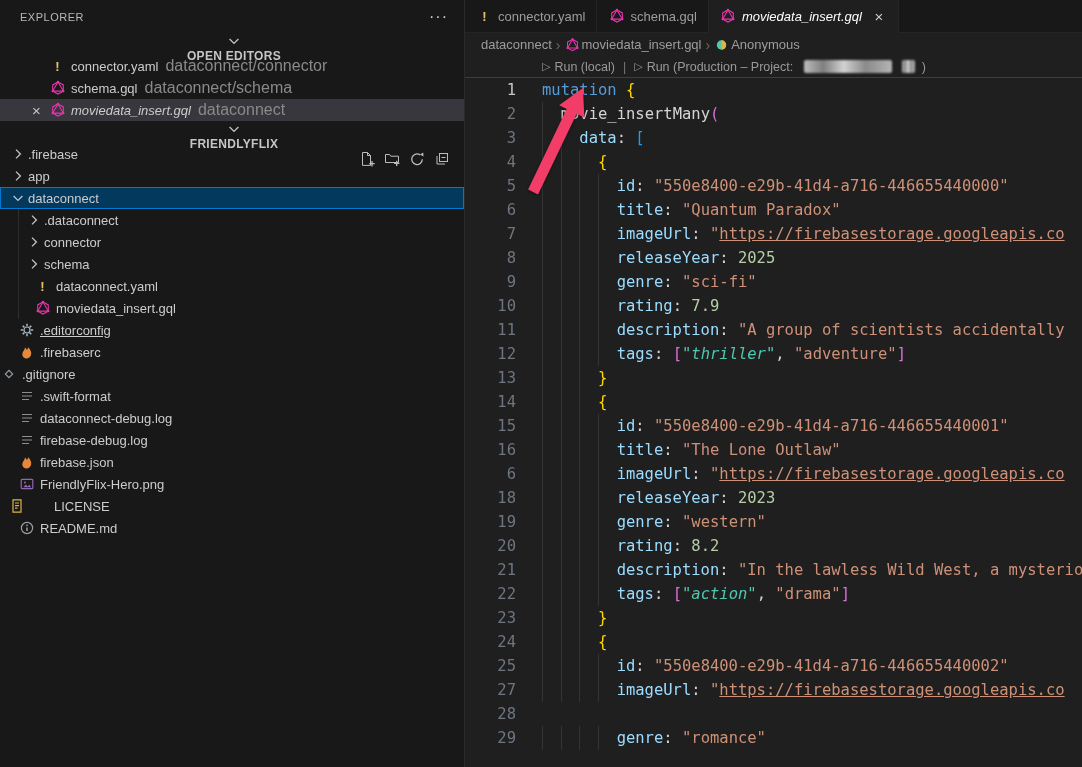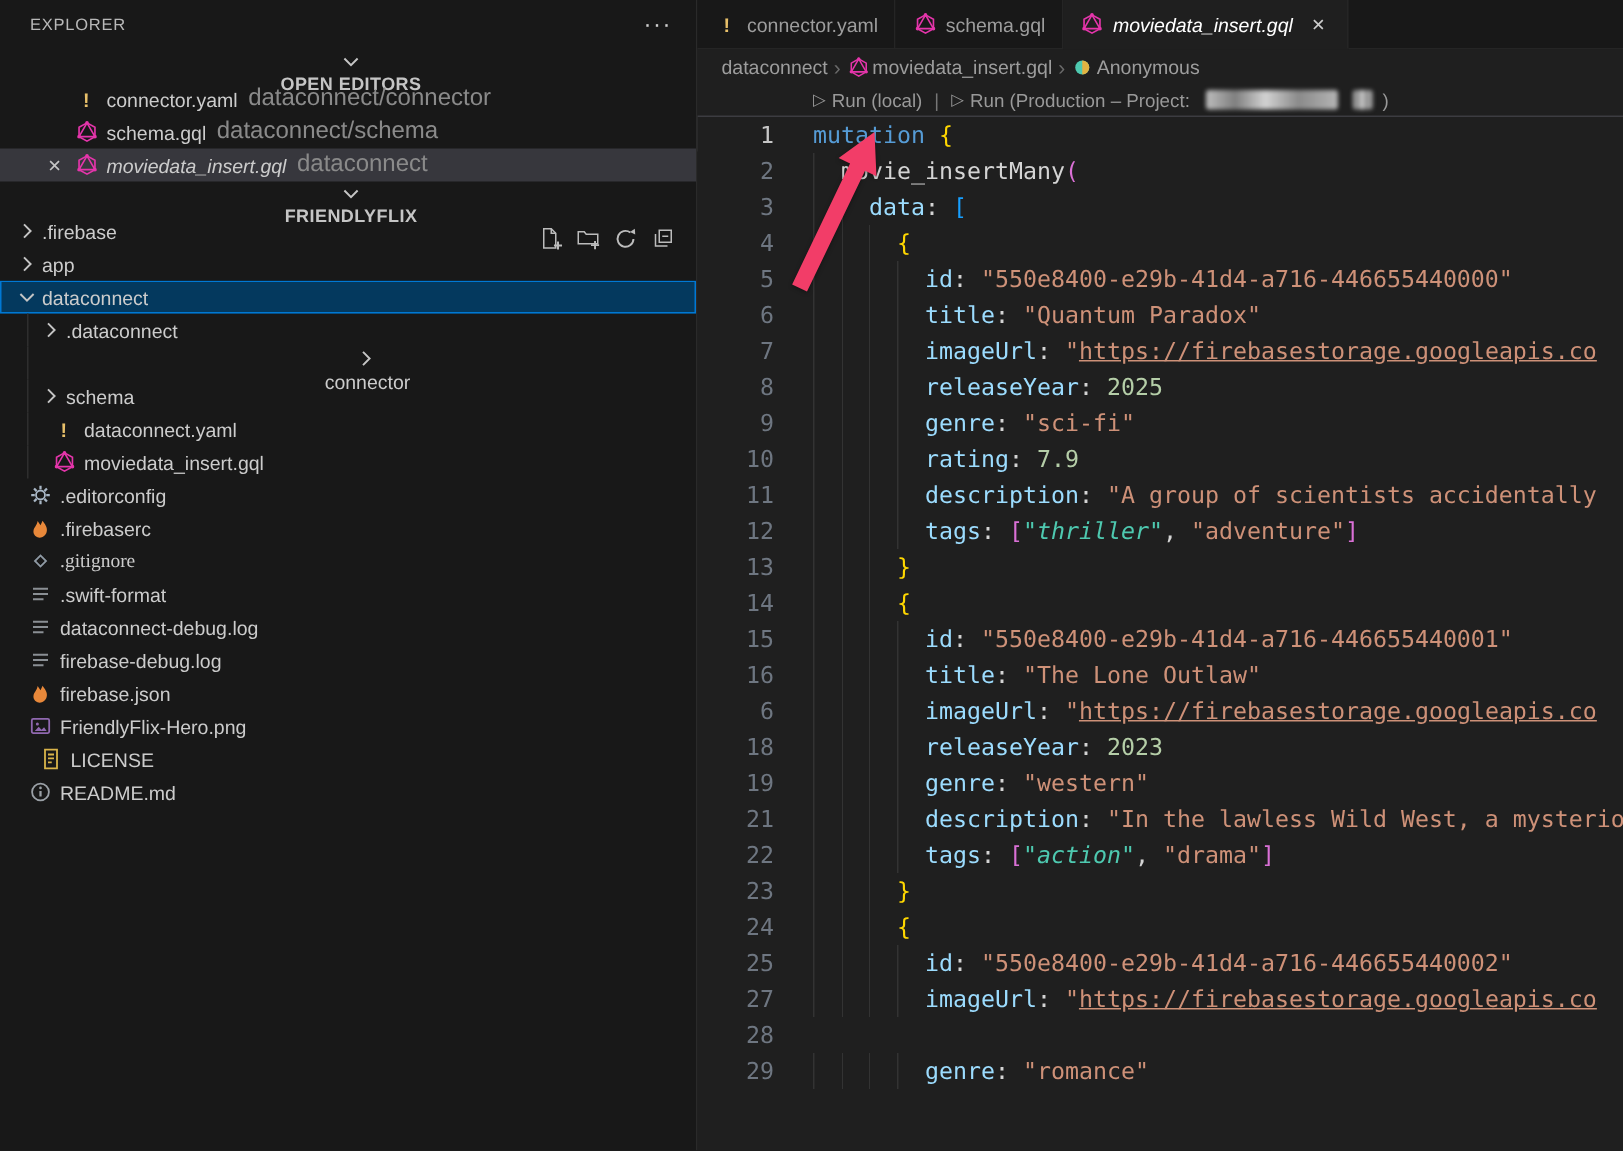--- a/index.html
+++ b/index.html
@@ -217,21 +217,21 @@
           <span class="tree-name">dataconnect</span>
         </div>
         <div class="tree-row lvl1" style="padding-left: 26px;">
           <span class="chev">
             <svg width="16" height="16" viewBox="0 0 16 16" aria-hidden="true">
               <path fill="none" stroke="#c5c5c5" stroke-width="1.3" d="M6 3.6L10.4 8 6 12.4"></path>
             </svg>
           </span>
           <span class="tree-name">.dataconnect</span>
         </div>
-        <div class="tree-row lvl1" style="padding-left: 26px; flex-direction: column;">
+        <div class="tree-row lvl1" style="padding-left: 26px;">
           <span class="chev">
             <svg width="16" height="16" viewBox="0 0 16 16" aria-hidden="true">
               <path fill="none" stroke="#c5c5c5" stroke-width="1.3" d="M6 3.6L10.4 8 6 12.4"></path>
             </svg>
           </span>
           <span class="tree-name">connector</span>
         </div>
         <div class="tree-row lvl1" style="padding-left: 26px;">
           <span class="chev">
             <svg width="16" height="16" viewBox="0 0 16 16" aria-hidden="true">
@@ -251,38 +251,38 @@
             <svg width="16" height="16" viewBox="0 0 16 16" aria-hidden="true">
               <path fill="none" stroke="#e535ab" stroke-width="1.1" d="M8 1.9l5.3 3v6.2l-5.3 3-5.3-3V4.9z"></path>
               <path fill="none" stroke="#e535ab" stroke-width="1.1" d="M8 1.9l5.3 9.2H2.7z"></path>
               <circle cx="8" cy="1.9" r="1.2" fill="#e535ab"></circle>
               <circle cx="13.3" cy="11.1" r="1.2" fill="#e535ab"></circle>
               <circle cx="2.7" cy="11.1" r="1.2" fill="#e535ab"></circle>
             </svg>
           </span>
           <span class="tree-name">moviedata_insert.gql</span>
         </div>
-        <div class="tree-row lvl0" style="padding-left: 18px;">
+        <div class="tree-row lvl0" style="padding-left: 18px; text-decoration: underline;">
           <span class="fi">
             <svg width="16" height="16" viewBox="0 0 16 16" aria-hidden="true">
               <circle cx="8" cy="8" r="3" fill="none" stroke="#a9b7c6" stroke-width="1.2"></circle>
               <path stroke="#a9b7c6" stroke-width="1.5" d="M8 1.8v2.4M8 11.8v2.4M1.8 8h2.4M11.8 8h2.4M3.7 3.7l1.7 1.7M10.6 10.6l1.7 1.7M12.3 3.7l-1.7 1.7M5.4 10.6l-1.7 1.7"></path>
             </svg>
           </span>
           <span class="tree-name">.editorconfig</span>
         </div>
         <div class="tree-row lvl0" style="padding-left: 18px;">
           <span class="fi">
             <svg width="16" height="16" viewBox="0 0 16 16" aria-hidden="true">
               <path fill="#e8883a" d="M6 14.2c-2.6-1.1-3.3-3.7-2.2-6 .8-1.6 2-2.8 2.3-4.9l1.9 2.8 1.4-2.9c1.7 2.5 3.5 4.7 2.7 7.5-.7 2.7-3.6 4.5-6.1 3.5z"></path>
             </svg>
           </span>
           <span class="tree-name">.firebaserc</span>
         </div>
-        <div class="tree-row lvl0" style="padding-left: 18px; font-family: Liberation Serif, serif;">
+        <div class="tree-row lvl0" style="">
           <span class="fi">
             <svg width="16" height="16" viewBox="0 0 16 16" aria-hidden="true">
               <rect x="5.4" y="5.4" width="5.2" height="5.2" fill="none" stroke="#8f9aa5" stroke-width="1.2" transform="rotate(45 8 8)"></rect>
             </svg>
           </span>
           <span class="tree-name">.gitignore</span>
         </div>
         <div class="tree-row lvl0" style="padding-left: 18px;">
           <span class="fi">
             <svg width="16" height="16" viewBox="0 0 16 16" aria-hidden="true">
@@ -318,21 +318,21 @@
         <div class="tree-row lvl0" style="padding-left: 18px;">
           <span class="fi">
             <svg width="16" height="16" viewBox="0 0 16 16" aria-hidden="true">
               <rect x="2.2" y="3.3" width="11.6" height="9.4" rx="1" fill="none" stroke="#9068b0" stroke-width="1.2"></rect>
               <circle cx="5.9" cy="6.6" r="1" fill="#9068b0"></circle>
               <path fill="#9068b0" d="M4.2 11.3l2.6-2.8 1.9 2 1.7-1.7 1.7 2.5z"></path>
             </svg>
           </span>
           <span class="tree-name">FriendlyFlix-Hero.png</span>
         </div>
-        <div class="tree-row lvl0" style="padding-left: 25px;">
+        <div class="tree-row lvl0" style="padding-left: 8px; gap: 24px;">
           <span class="fi">
             <svg width="16" height="16" viewBox="0 0 16 16" aria-hidden="true">
               <path fill="none" stroke="#d9b44a" stroke-width="1.2" d="M4 1.8h8v12.4H4z"></path>
               <path fill="none" stroke="#d9b44a" stroke-width="1.2" d="M6 5h4M6 7.6h4M6 10.2h2.5"></path>
             </svg>
           </span>
           <span class="tree-name">LICENSE</span>
         </div>
         <div class="tree-row lvl0" style="padding-left: 18px;">
           <span class="fi">
@@ -427,20 +427,21 @@
         <div class="cl"><span class="gut">10</span><span class="txt"><span class="g"></span><span class="g"></span><span class="g"></span><span class="g"></span><span class="tk-pr">rating</span><span class="tk-pl">: </span><span class="tk-nu">7.9</span></span></div>
         <div class="cl"><span class="gut">11</span><span class="txt"><span class="g"></span><span class="g"></span><span class="g"></span><span class="g"></span><span class="tk-pr">description</span><span class="tk-pl">: </span><span class="tk-st">"A group of scientists accidentally</span></span></div>
         <div class="cl"><span class="gut">12</span><span class="txt"><span class="g"></span><span class="g"></span><span class="g"></span><span class="g"></span><span class="tk-pr">tags</span><span class="tk-pl">: </span><span class="tk-b2">[</span><span class="tk-tg">"thriller"</span><span class="tk-pl">, </span><span class="tk-st">"adventure"</span><span class="tk-b2">]</span></span></div>
         <div class="cl"><span class="gut">13</span><span class="txt"><span class="g"></span><span class="g"></span><span class="g"></span><span class="tk-b1">}</span></span></div>
         <div class="cl"><span class="gut">14</span><span class="txt"><span class="g"></span><span class="g"></span><span class="g"></span><span class="tk-b1">{</span></span></div>
         <div class="cl"><span class="gut">15</span><span class="txt"><span class="g"></span><span class="g"></span><span class="g"></span><span class="g"></span><span class="tk-pr">id</span><span class="tk-pl">: </span><span class="tk-st">"550e8400-e29b-41d4-a716-446655440001"</span></span></div>
         <div class="cl"><span class="gut">16</span><span class="txt"><span class="g"></span><span class="g"></span><span class="g"></span><span class="g"></span><span class="tk-pr">title</span><span class="tk-pl">: </span><span class="tk-st">"The Lone Outlaw"</span></span></div>
         <div class="cl"><span class="gut">6</span><span class="txt"><span class="g"></span><span class="g"></span><span class="g"></span><span class="g"></span><span class="tk-pr">imageUrl</span><span class="tk-pl">: </span><span class="tk-st">"</span><span class="tk-ln">https://firebasestorage.googleapis.co</span></span></div>
         <div class="cl"><span class="gut">18</span><span class="txt"><span class="g"></span><span class="g"></span><span class="g"></span><span class="g"></span><span class="tk-pr">releaseYear</span><span class="tk-pl">: </span><span class="tk-nu">2023</span></span></div>
         <div class="cl"><span class="gut">19</span><span class="txt"><span class="g"></span><span class="g"></span><span class="g"></span><span class="g"></span><span class="tk-pr">genre</span><span class="tk-pl">: </span><span class="tk-st">"western"</span></span></div>
+        <div class="cl"><span class="gut">20</span><span class="txt"><span class="g"></span><span class="g"></span><span class="g"></span><span class="g"></span><span class="tk-pr">rating</span><span class="tk-pl">: </span><span class="tk-nu">8.2</span></span></div>
         <div class="cl"><span class="gut">21</span><span class="txt"><span class="g"></span><span class="g"></span><span class="g"></span><span class="g"></span><span class="tk-pr">description</span><span class="tk-pl">: </span><span class="tk-st">"In the lawless Wild West, a mysterious</span></span></div>
         <div class="cl"><span class="gut">22</span><span class="txt"><span class="g"></span><span class="g"></span><span class="g"></span><span class="g"></span><span class="tk-pr">tags</span><span class="tk-pl">: </span><span class="tk-b2">[</span><span class="tk-tg">"action"</span><span class="tk-pl">, </span><span class="tk-st">"drama"</span><span class="tk-b2">]</span></span></div>
         <div class="cl"><span class="gut">23</span><span class="txt"><span class="g"></span><span class="g"></span><span class="g"></span><span class="tk-b1">}</span></span></div>
         <div class="cl"><span class="gut">24</span><span class="txt"><span class="g"></span><span class="g"></span><span class="g"></span><span class="tk-b1">{</span></span></div>
         <div class="cl"><span class="gut">25</span><span class="txt"><span class="g"></span><span class="g"></span><span class="g"></span><span class="g"></span><span class="tk-pr">id</span><span class="tk-pl">: </span><span class="tk-st">"550e8400-e29b-41d4-a716-446655440002"</span></span></div>
         <div class="cl"><span class="gut">27</span><span class="txt"><span class="g"></span><span class="g"></span><span class="g"></span><span class="g"></span><span class="tk-pr">imageUrl</span><span class="tk-pl">: </span><span class="tk-st">"</span><span class="tk-ln">https://firebasestorage.googleapis.co</span></span></div>
         <div class="cl"><span class="gut">28</span></div>
         <div class="cl"><span class="gut">29</span><span class="txt"><span class="g"></span><span class="g"></span><span class="g"></span><span class="g"></span><span class="tk-pr">genre</span><span class="tk-pl">: </span><span class="tk-st">"romance"</span></span></div>
       </div>
   </main>

